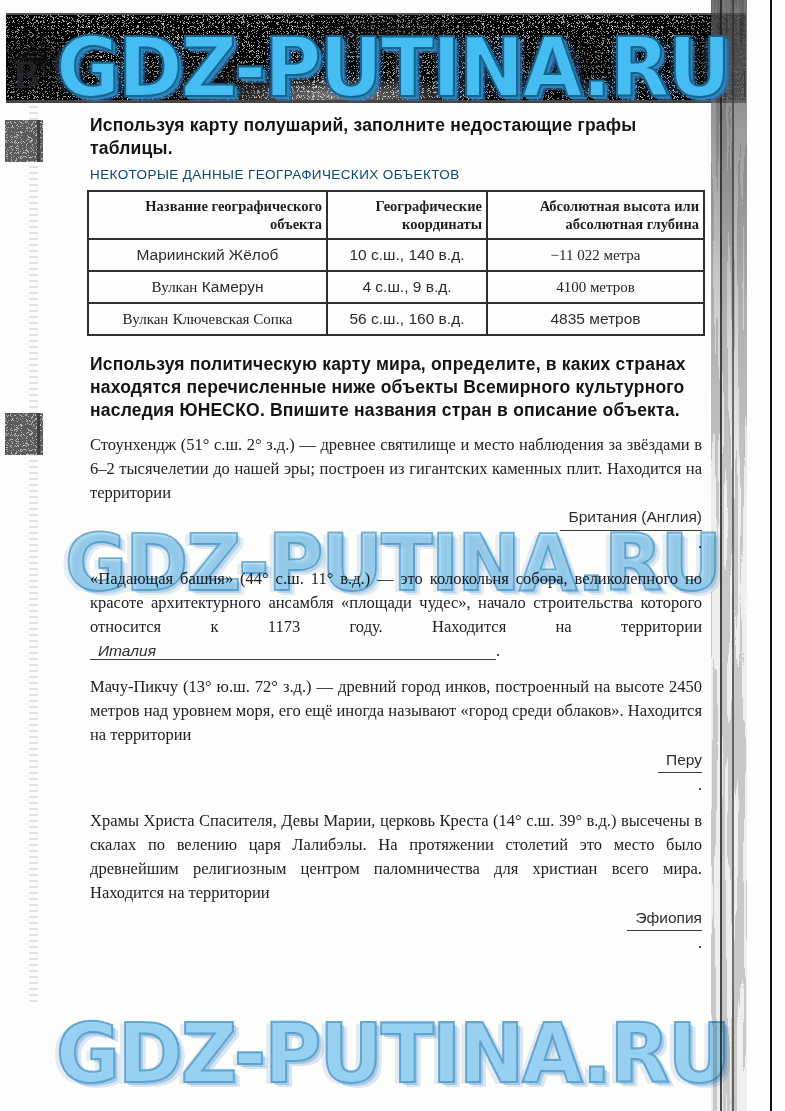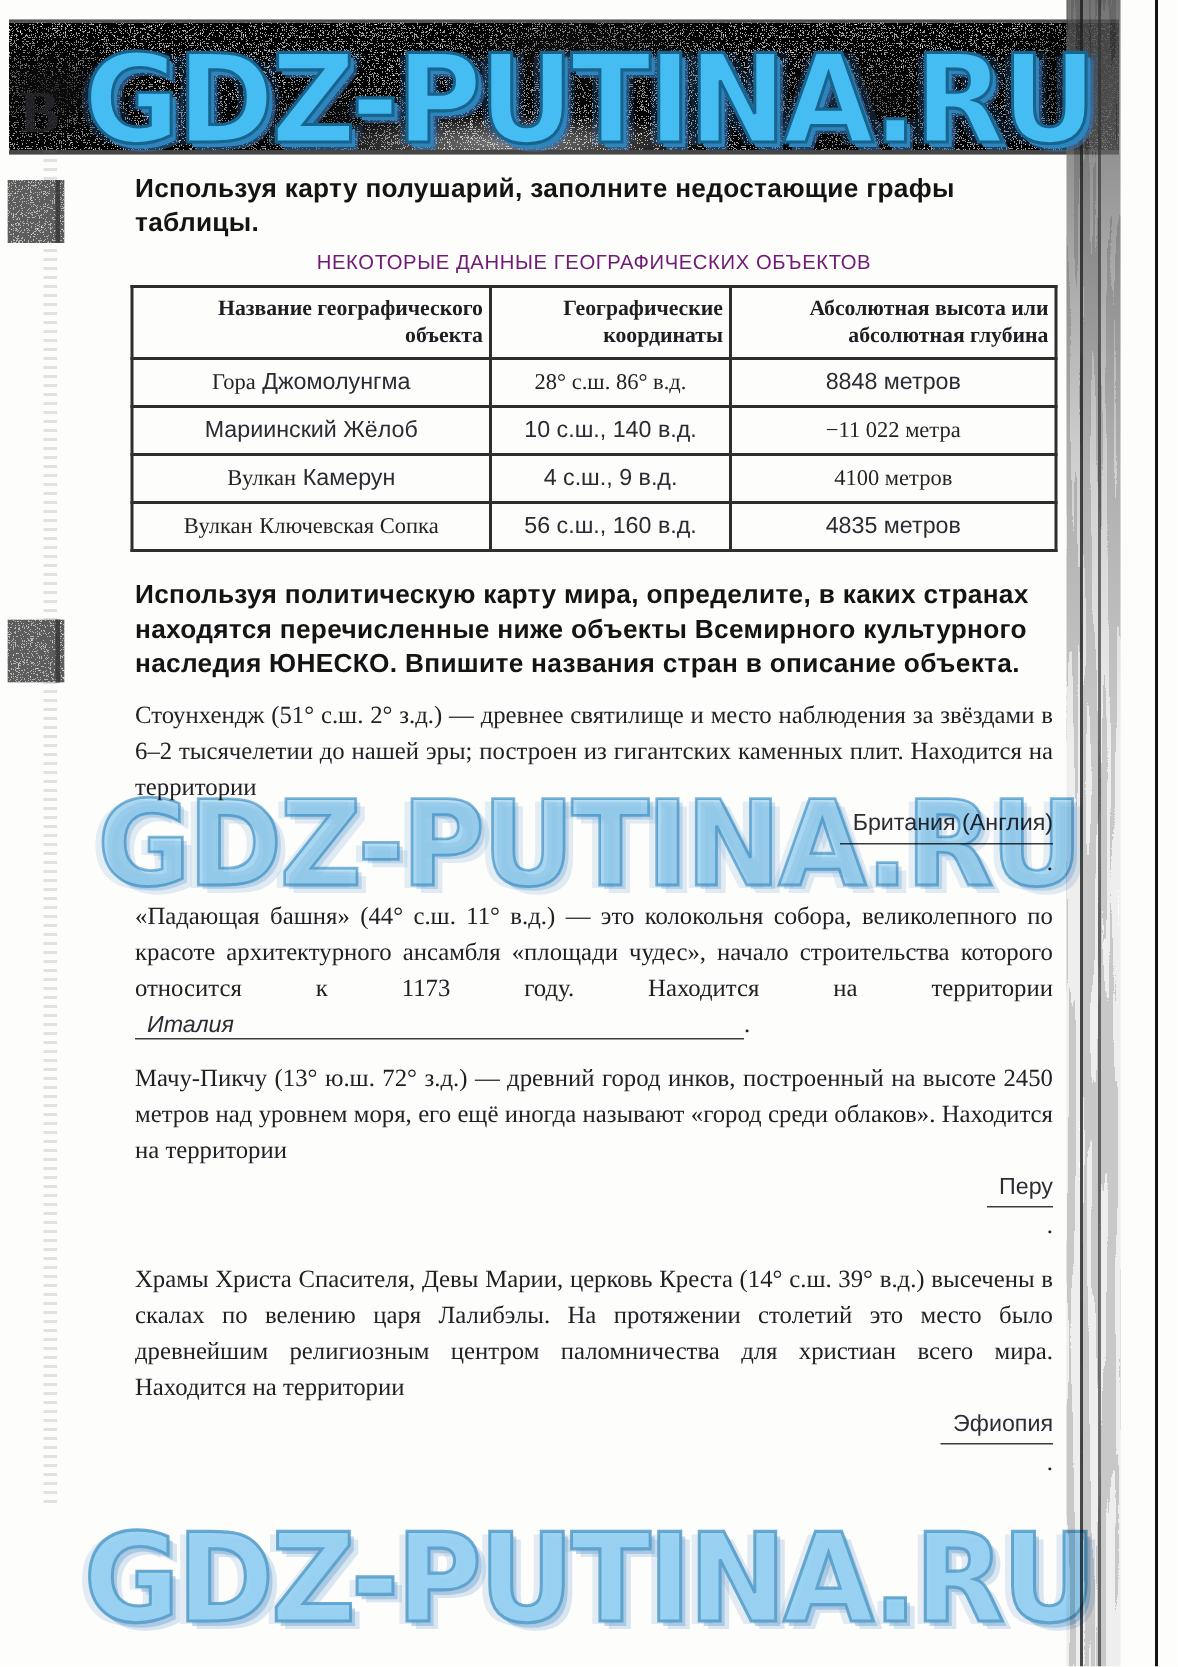--- a/index.html
+++ b/index.html
@@ -76,21 +76,21 @@
   .marker-1{top:120px;}
   .marker-2{top:413px;}
   
   .content{position:absolute;left:44px;top:114px;width:612px;z-index:10;margin-left:46px;}
   .instruction{
     font-weight:bold;font-size:17.5px;line-height:1.29;color:#141414;letter-spacing:.2px;
     text-align:left;margin:0 0 8px;
   }
   .task2-instruction{margin-top:17px;margin-bottom:12px;}
   .caption{
-    text-align:center;font-size:13.5px;color:#701a75;letter-spacing:.4px;
+    text-align:left;font-size:13.5px;color:#0c4a6e;letter-spacing:.4px;
     margin:2px 0 8px;
   }
   table.geo{width:616px;margin-left:-3px;border-collapse:collapse;table-layout:fixed;}
   table.geo th,table.geo td{border:2px solid #2e2e2e;vertical-align:middle;}
   table.geo th{
     font-family:"Liberation Serif",serif;font-weight:bold;font-size:14.5px;line-height:1.25;
     color:#1e1e22;text-align:right;padding:5px 4px;
   }
   table.geo td{padding:3px 6px;height:24px;text-align:center;}
   td.cell-name{text-align:left;padding-left:10px;}
@@ -186,25 +186,20 @@
       </colgroup>
     <thead>
       <tr>
         <th>Название географического объекта</th>
         <th>Географические координаты</th>
         <th>Абсолютная высота или абсолютная глубина</th>
       </tr>
     </thead>
     <tbody>
       <tr>
-        <td class="cell-name"><span class="print">Гора</span> <span class="hand">Джомолунгма</span></td>
-        <td><span class="print">28° с.ш. 86° в.д.</span></td>
-        <td><span class="hand">8848 метров</span></td>
-      </tr>
-      <tr>
         <td class="cell-name"><span class="hand">Мариинский Жёлоб</span></td>
         <td><span class="hand">10 с.ш., 140 в.д.</span></td>
         <td><span class="print">−11 022 метра</span></td>
       </tr>
       <tr>
         <td class="cell-name"><span class="print">Вулкан</span> <span class="hand">Камерун</span></td>
         <td><span class="hand">4 с.ш., 9 в.д.</span></td>
         <td><span class="print">4100 метров</span></td>
       </tr>
       <tr>

